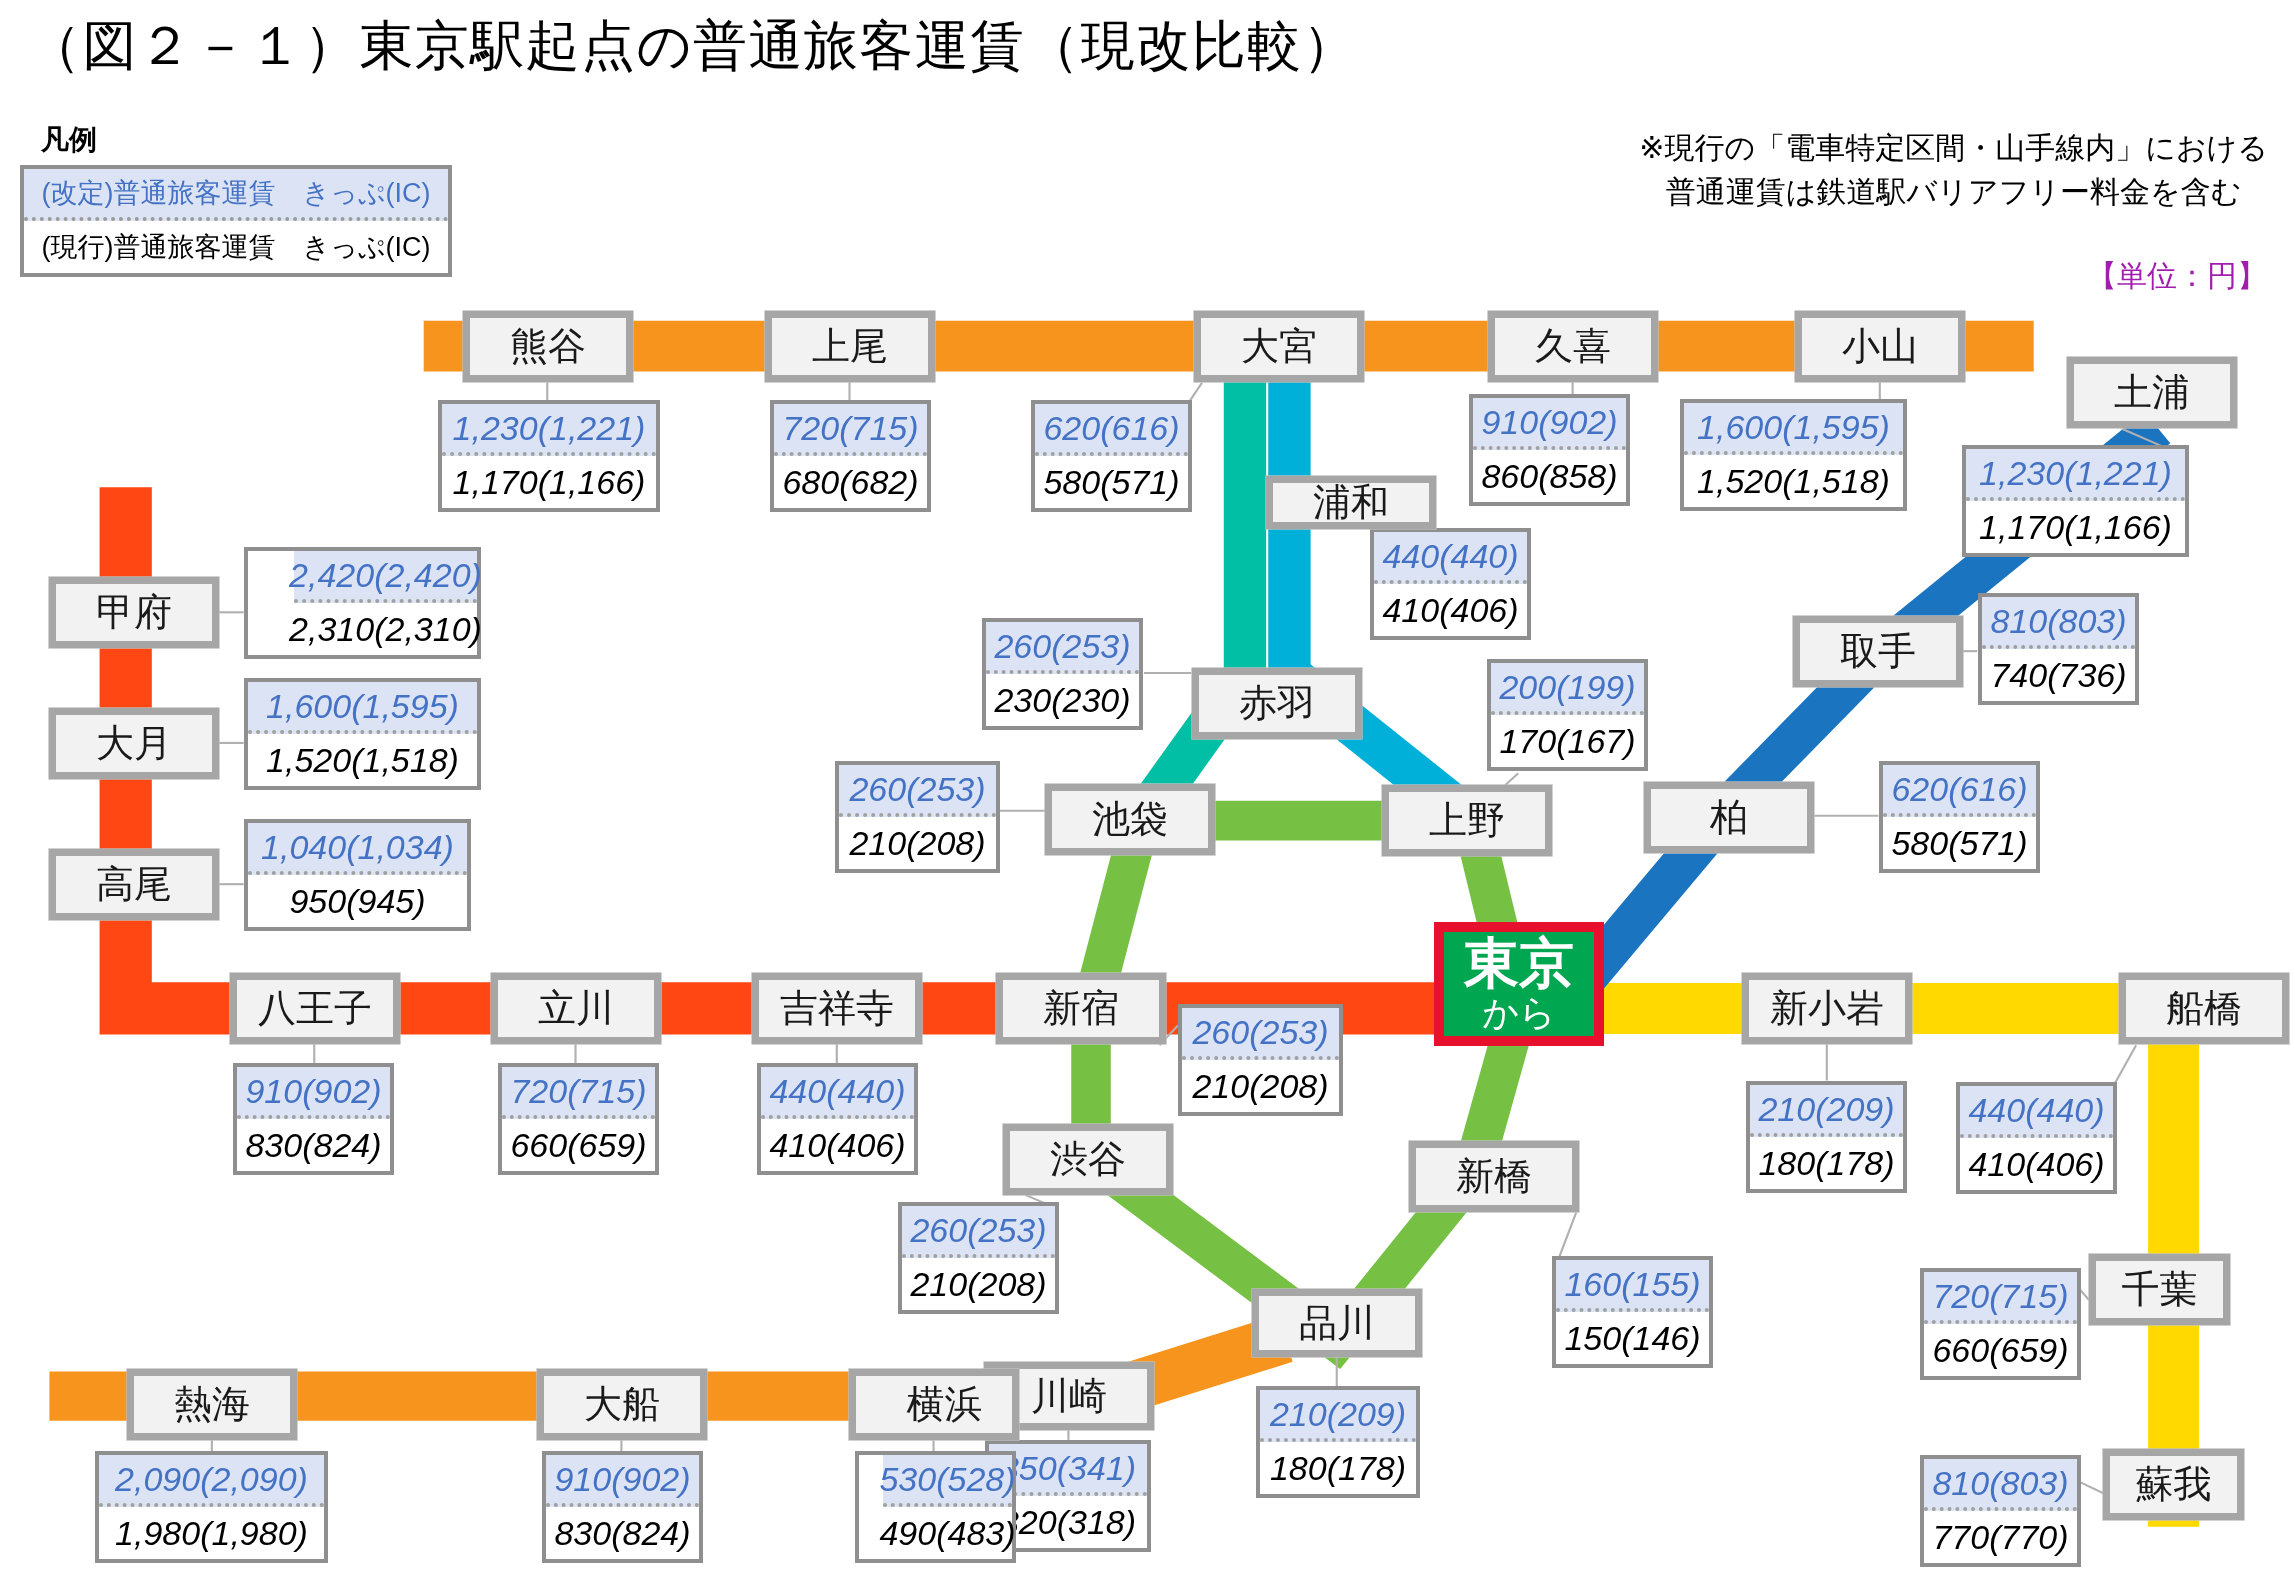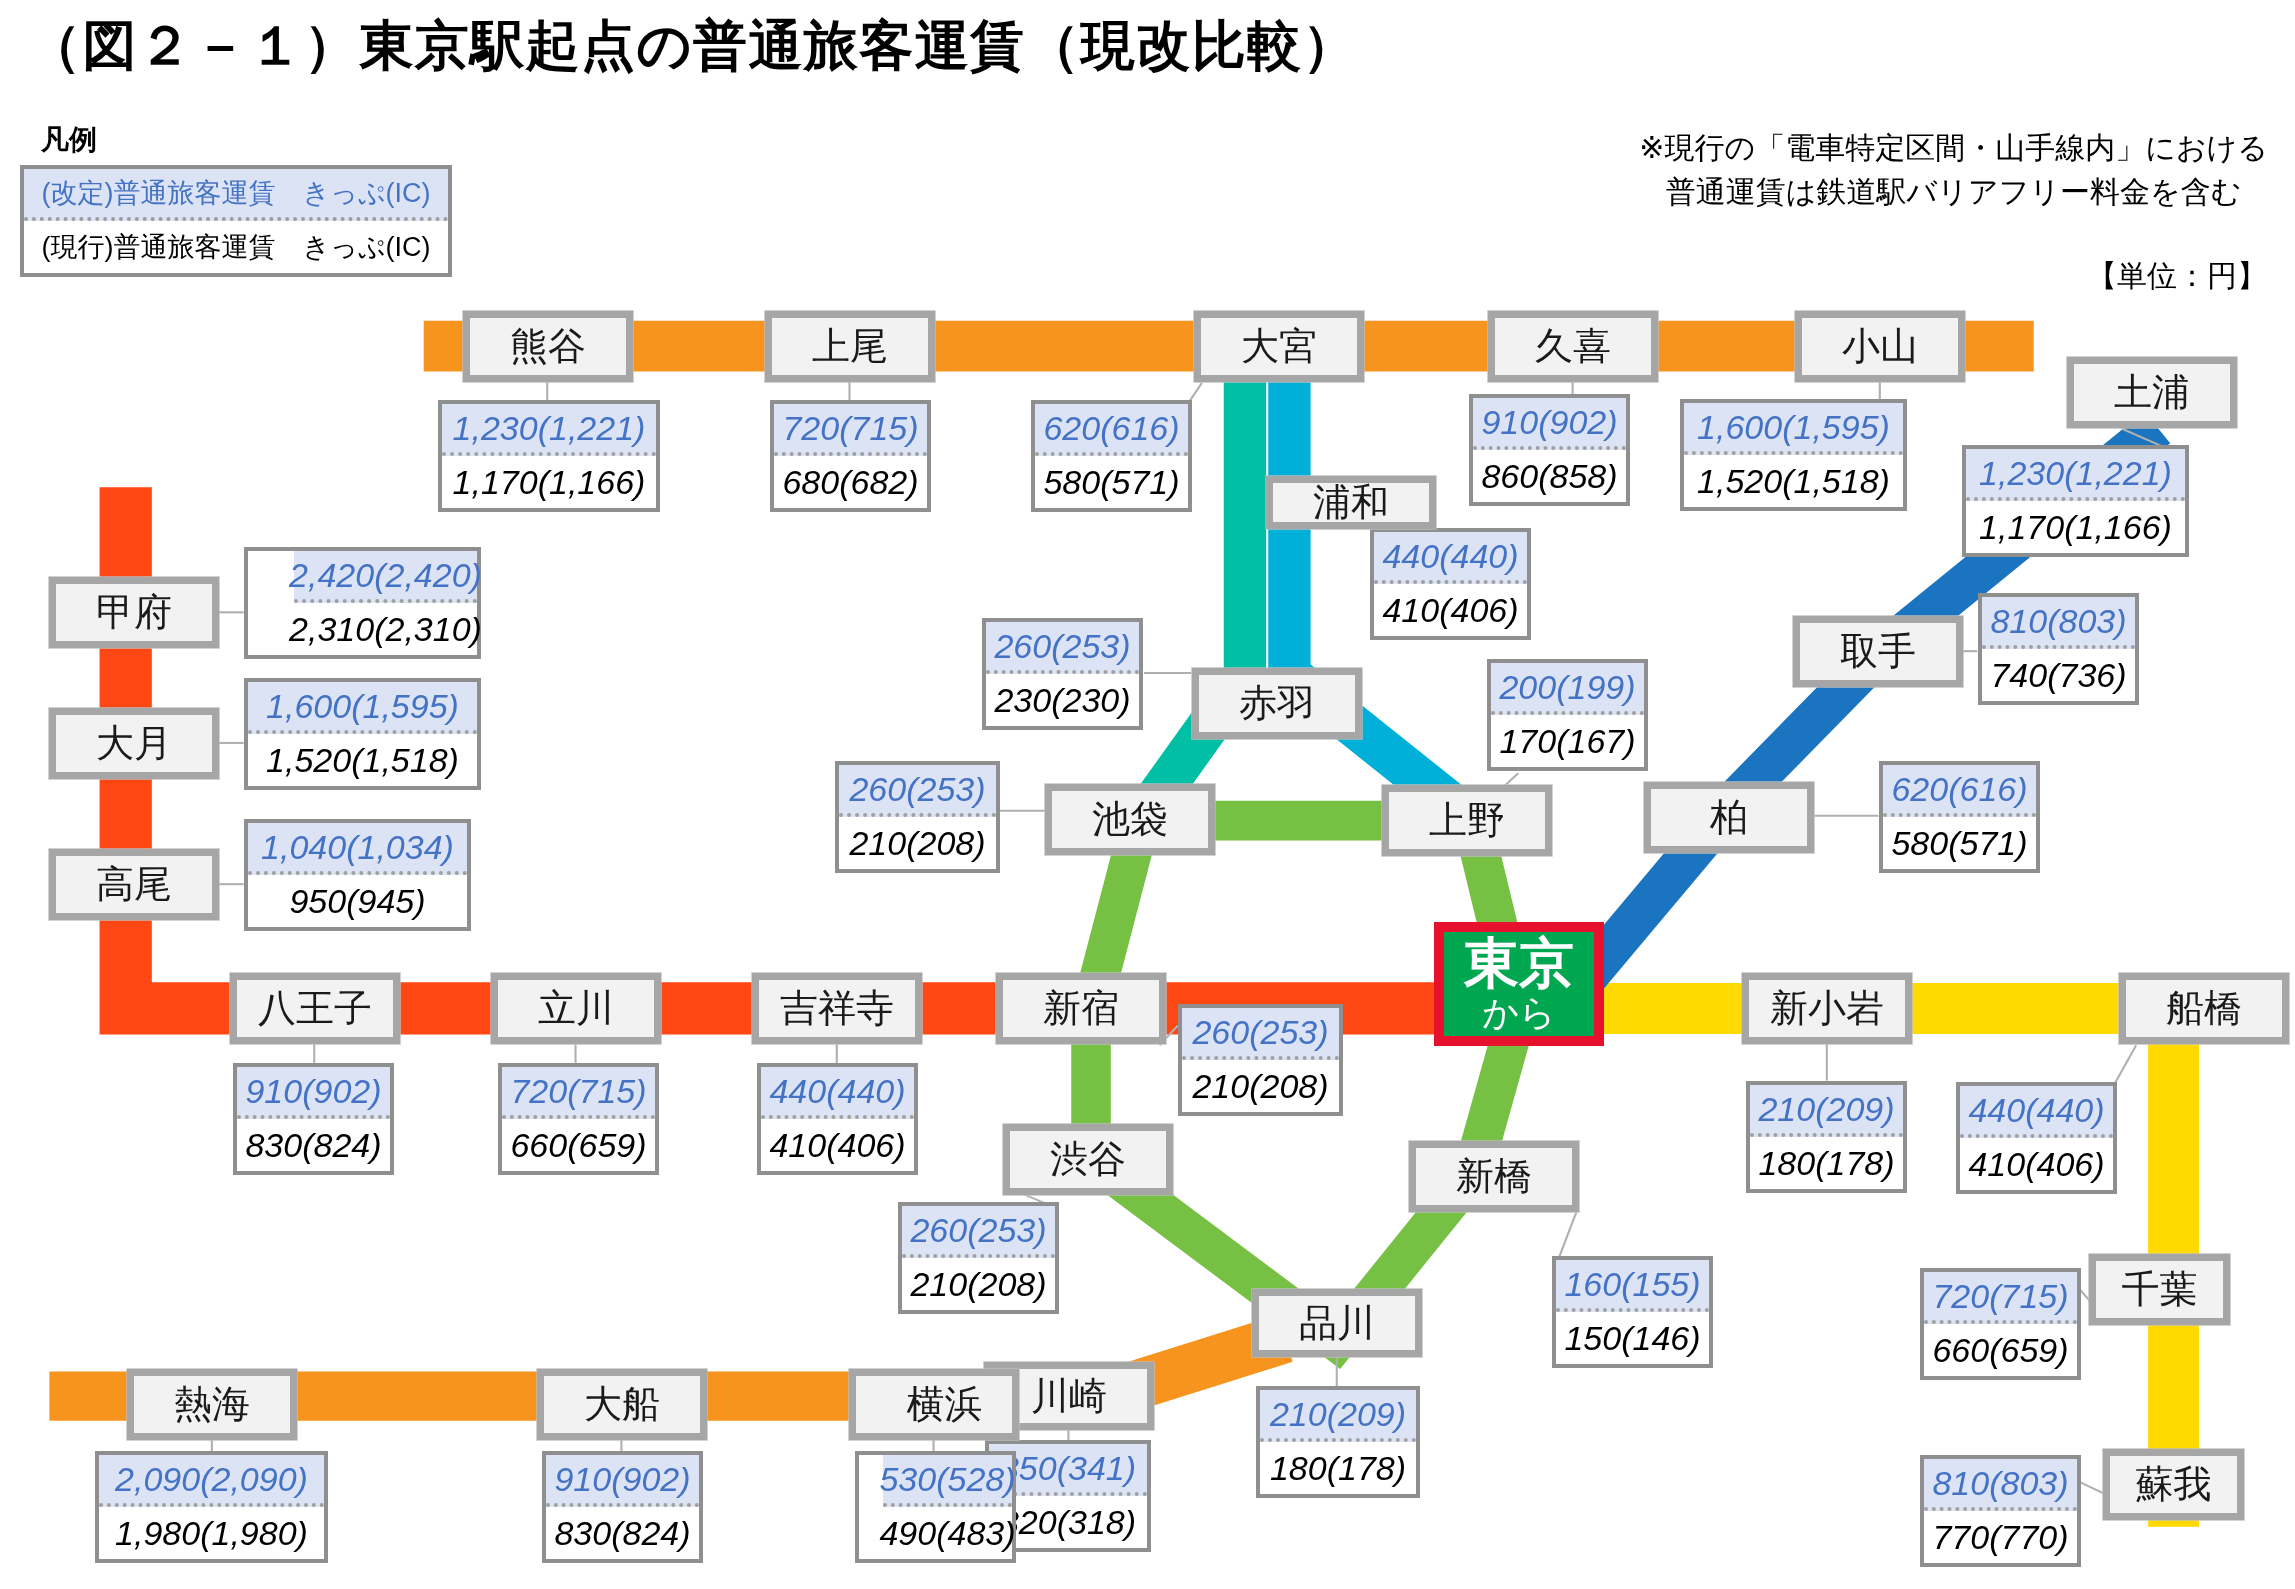--- a/index.html
+++ b/index.html
@@ -1,26 +1,26 @@
 <!DOCTYPE html>
 <html style="font-size:11.3px"><head>
 <meta charset="utf-8">
 <style>
   html,body{margin:0;padding:0;background:#ffffff;}
   body{font-family:"Liberation Sans","DejaVu Sans",sans-serif;}
   #canvas{position:relative;width:2295px;height:1589px;background:#ffffff;overflow:hidden;}
   #lines-layer{position:absolute;left:0;top:0;width:2295px;height:1589px;}
-  .title{position:absolute;left:27px;top:10px;font-size:54px;font-weight:bold;color:#000;letter-spacing:1.4px;white-space:nowrap;}
+  .title{position:absolute;left:27px;top:10px;font-size:54px;font-weight:normal;color:#000;letter-spacing:1.4px;white-space:nowrap;}
   .legend-heading{position:absolute;left:41px;top:121px;font-size:28px;font-weight:bold;color:#000;}
   .legend{position:absolute;left:20px;top:165px;width:432px;border:4.2px solid #8f8f8f;background:#fff;box-sizing:border-box;}
   .legend .row{height:52px;display:flex;align-items:center;justify-content:center;font-size:27px;box-sizing:border-box;white-space:nowrap;}
   .legend .row.revised{background:#dbe3f5;color:#4472c4;border-bottom:4.2px dotted #9c9c9c;}
   .legend .row.current{background:#ffffff;color:#000;}
   .note{position:absolute;right:27px;top:126px;text-align:center;font-size:30px;color:#000;line-height:1.45;white-space:nowrap;}
-  .unit{position:absolute;right:28px;top:256px;font-size:30px;color:#000000;white-space:nowrap;}
+  .unit{position:absolute;right:28px;top:256px;font-size:30px;color:#a21caf;white-space:nowrap;}
   .station{position:absolute;box-sizing:border-box;background:#f2f2f2;border:7.8px solid #a6a6a6;
            display:flex;align-items:center;justify-content:center;font-size:38px;color:#1a1a1a;
            white-space:nowrap;box-shadow:0 0 0 0.7px #bfbfbf;}
   .fare{position:absolute;box-sizing:border-box;border:4.2px solid #8f8f8f;background:#fff;}
   .fare .row{height:52px;display:flex;align-items:center;justify-content:center;font-size:34px;box-sizing:border-box;white-space:nowrap;font-style:italic;}
   .fare .revised{background:#dbe3f5;color:#4472c4;border-bottom:4.2px dotted #a0a0a0;}
   .fare .current{background:#ffffff;color:#000;}
   .origin{position:absolute;box-sizing:border-box;background:#00a650;border:10px solid #e8112d;
           display:flex;flex-direction:column;align-items:center;justify-content:center;color:#fff;}
   .origin .name{font-size:55px;font-weight:bold;line-height:1.05;}

